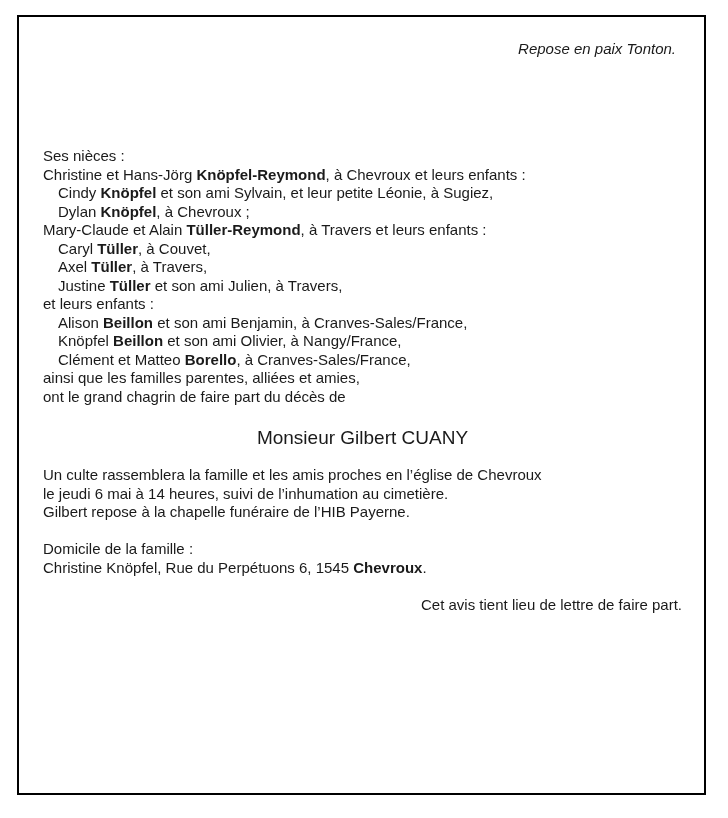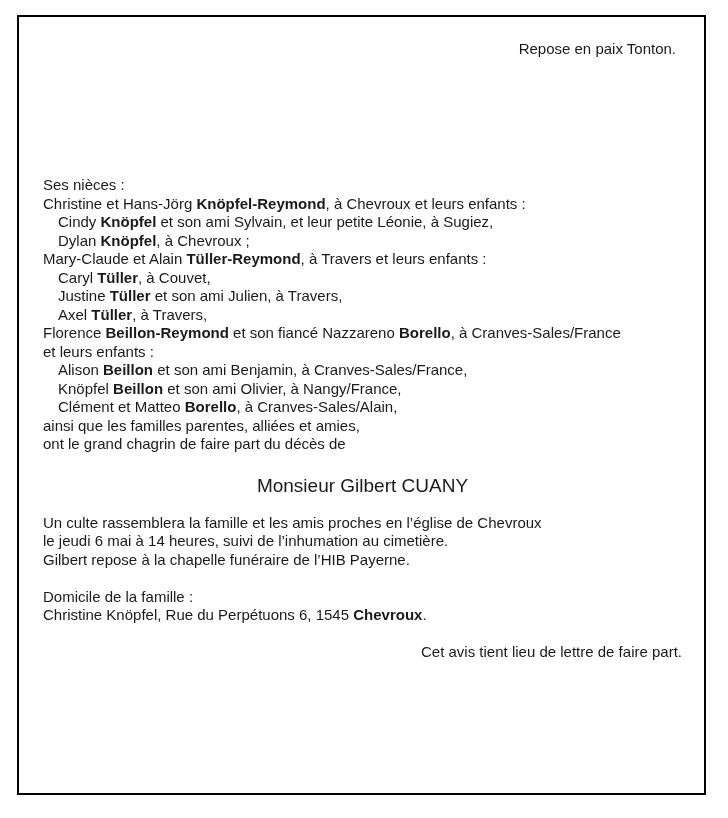--- a/index.html
+++ b/index.html
@@ -21,25 +21,26 @@
     width: 689px;
     height: 780px;
     box-sizing: border-box;
     border: 2px solid #000000;
     background: #ffffff;
     overflow: hidden;
   }
   .epigraph {
     margin: 23px 28px 0 0;
     text-align: right;
+    font-style: italic;
     font-size: 15px;
     line-height: 18px;
   }
   .body-text {
-    margin: 118px 22px 0 24px;
+    margin: 89px 22px 0 24px;
     font-size: 15px;
     line-height: 18.5px;
   }
   .line {
     white-space: nowrap;
   }
   .line.indent {
     padding-left: 15px;
   }
   .bold {
@@ -70,27 +71,26 @@
 <div class="sheet">
   <div class="epigraph">Repose en paix Tonton.</div>
   <div class="body-text">
     <div id="family-lines">
         <div class="line"><span>Ses nièces :</span></div>
         <div class="line"><span>Christine et Hans-Jörg </span><span class="bold">Knöpfel-Reymond</span><span>, à Chevroux et leurs enfants :</span></div>
         <div class="line indent"><span>Cindy </span><span class="bold">Knöpfel</span><span> et son ami Sylvain, et leur petite Léonie, à Sugiez,</span></div>
         <div class="line indent"><span>Dylan </span><span class="bold">Knöpfel</span><span>, à Chevroux ;</span></div>
         <div class="line"><span>Mary-Claude et Alain </span><span class="bold">Tüller-Reymond</span><span>, à Travers et leurs enfants :</span></div>
         <div class="line indent"><span>Caryl </span><span class="bold">Tüller</span><span>, à Couvet,</span></div>
+        <div class="line indent"><span>Axel </span><span class="bold">Tüller</span><span>, à Travers,</span></div>
         <div class="line indent"><span>Justine </span><span class="bold">Tüller</span><span> et son ami Julien, à Travers,</span></div>
-        <div class="line indent"><span>Axel </span><span class="bold">Tüller</span><span>, à Travers,</span></div>
-        <div class="line"><span>Florence </span><span class="bold">Beillon-Reymond</span><span> et son fiancé Nazzareno </span><span class="bold">Borello</span><span>, à Cranves-Sales/France</span></div>
         <div class="line"><span>et leurs enfants :</span></div>
         <div class="line indent"><span>Alison </span><span class="bold">Beillon</span><span> et son ami Benjamin, à Cranves-Sales/France,</span></div>
         <div class="line indent"><span>Knöpfel </span><span class="bold">Beillon</span><span> et son ami Olivier, à Nangy/France,</span></div>
-        <div class="line indent"><span>Clément et Matteo </span><span class="bold">Borello</span><span>, à Cranves-Sales/Alain,</span></div>
+        <div class="line indent"><span>Clément et Matteo </span><span class="bold">Borello</span><span>, à Cranves-Sales/France,</span></div>
         <div class="line"><span>ainsi que les familles parentes, alliées et amies,</span></div>
         <div class="line"><span>ont le grand chagrin de faire part du décès de</span></div>
       </div>
     <div class="heading">Monsieur Gilbert CUANY</div>
     <div id="notice-lines">
         <div class="line"><span>Un culte rassemblera la famille et les amis proches en l’église de Chevroux</span></div>
         <div class="line"><span>le jeudi 6 mai à 14 heures, suivi de l’inhumation au cimetière.</span></div>
         <div class="line"><span>Gilbert repose à la chapelle funéraire de l’HIB Payerne.</span></div>
       </div>
     <div class="spacer"></div>

